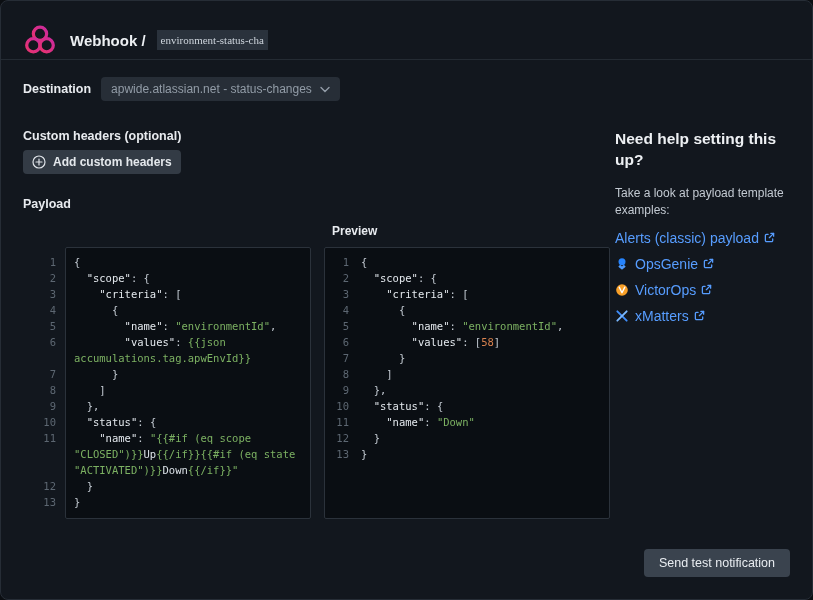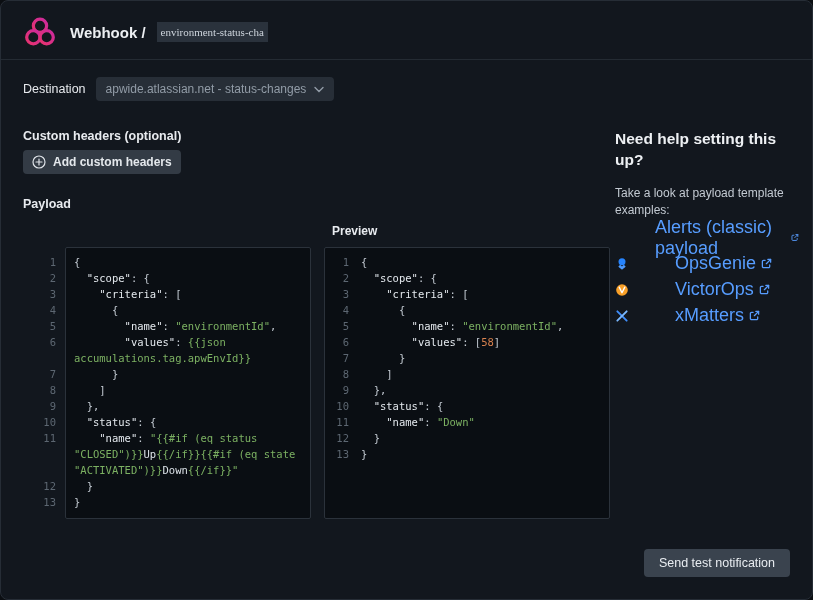--- a/index.html
+++ b/index.html
@@ -1,28 +1,28 @@
 <!DOCTYPE html>
 <html><head>
 <meta charset="utf-8">
 <style>
   * { margin:0; padding:0; box-sizing:border-box; }
   html,body { width:813px; height:600px; }
   body { background:#0b0e12; font-family:"Liberation Sans",sans-serif; overflow:hidden; position:relative; }
   .app { position:absolute; inset:0; background:#12171e; border:1px solid #262d36; border-radius:8px; overflow:hidden; }
 
   
-  .hdr { position:absolute; left:20px; top:12px; display:flex; align-items:center; gap:11px; }
+  .hdr { position:absolute; left:20px; top:20px; display:flex; align-items:center; gap:11px; }
   .title { font-size:15px; font-weight:700; color:#eceff2; }
   .badge { background:#2a323c; border-radius:0; padding:4px 4px; font-family:Liberation Serif, serif; font-size:11px; color:#cdd4dc; }
   .divider { position:absolute; left:0; right:0; top:58px; height:1px; background:#242b33; }
 
   
   .dest-row { position:absolute; left:22px; top:76px; display:flex; align-items:center; gap:10px; }
-  .lbl { font-size:12.5px; font-weight:400; color:#e8ebef; }
+  .lbl { font-size:12.5px; font-weight:700; color:#e8ebef; }
   .select { display:flex; align-items:center; gap:8px; background:#272e37; border:none; border-radius:4px; padding:5px 10px; font-size:12px; color:#929ca7; cursor:pointer; font-family:inherit; }
 
   .sec-label { position:absolute; left:22px; font-size:12.5px; font-weight:700; color:#e8ebef; }
   .custom-h { top:128px; }
   .payload-l { top:196px; }
 
   .add-btn { position:absolute; left:22px; top:149px; display:flex; align-items:center; gap:7px; background:#333b45; border:none; border-radius:4px; padding:5px 9px; font-size:12px; font-weight:700; color:#e4e8ec; cursor:pointer; font-family:inherit; }
 
   
   .tmpl-hdr { position:absolute; left:22px; top:223px; width:288px; display:flex; justify-content:space-between; align-items:center; }
@@ -44,21 +44,21 @@
   .editor.preview .codebox { padding:6px 4px; }
   .crow { white-space:pre; font-family:"DejaVu Sans Mono",monospace; font-size:10.5px; line-height:16px; min-height:16px; }
   .tk-p { color:#c3cad2; } .tk-k { color:#e4e9ee; } .tk-s { color:#7cb162; }
   .tk-h { color:#7cb162; } .tk-n { color:#d9824f; } .tk-w { color:#dbe1e7; }
 
   
   .help { position:absolute; left:614px; top:127px; width:184px; }
   .help h2 { font-size:15.5px; line-height:21px; font-weight:700; color:#edf0f3; margin-bottom:15px; }
   .help p { font-size:12px; line-height:17px; color:#c3cad2; margin-bottom:9px; }
   .hlink { display:flex; align-items:center; gap:6px; margin-bottom:7px; height:19px; }
-  .hlink a { display:flex; align-items:center; gap:5px; color:#579dff; font-size:18px; text-decoration:none; cursor:pointer;margin-left:40px; }
+  .hlink a { display:flex; align-items:center; gap:5px; color:#579dff; font-size:14px; text-decoration:none; cursor:pointer; }
   .brand-ic { flex:none; display:inline-flex; }
 
   .send { position:absolute; right:22px; top:548px; background:#3a434e; border:none; border-radius:4px; padding:7px 15px; font-size:12.5px; color:#e9edf1; cursor:pointer; font-family:inherit; }
 </style>
 </head>
 <body>
 
 <div class="app">
 
   <div class="hdr">
@@ -128,21 +128,21 @@
         <div class="crow"><span class="tk-p">  </span><span class="tk-k">"scope"</span><span class="tk-p">: {</span></div>
         <div class="crow"><span class="tk-p">    </span><span class="tk-k">"criteria"</span><span class="tk-p">: [</span></div>
         <div class="crow"><span class="tk-p">      {</span></div>
         <div class="crow"><span class="tk-p">        </span><span class="tk-k">"name"</span><span class="tk-p">: </span><span class="tk-s">"environmentId"</span><span class="tk-p">,</span></div>
         <div class="crow"><span class="tk-p">        </span><span class="tk-k">"values"</span><span class="tk-p">: </span><span class="tk-h">{{json</span></div>
         <div class="crow"><span class="tk-h">accumulations.tag.apwEnvId}}</span></div>
         <div class="crow"><span class="tk-p">      }</span></div>
         <div class="crow"><span class="tk-p">    ]</span></div>
         <div class="crow"><span class="tk-p">  },</span></div>
         <div class="crow"><span class="tk-p">  </span><span class="tk-k">"status"</span><span class="tk-p">: {</span></div>
-        <div class="crow"><span class="tk-p">    </span><span class="tk-k">"name"</span><span class="tk-p">: </span><span class="tk-s">"</span><span class="tk-h">{{#if (eq status</span></div>
+        <div class="crow"><span class="tk-p">    </span><span class="tk-k">"name"</span><span class="tk-p">: </span><span class="tk-s">"</span><span class="tk-h">{{#if (eq scope</span></div>
         <div class="crow"><span class="tk-h">"CLOSED")}}</span><span class="tk-w">Up</span><span class="tk-h">{{/if}}{{#if (eq state</span></div>
         <div class="crow"><span class="tk-h">"ACTIVATED")}}</span><span class="tk-w">Down</span><span class="tk-h">{{/if}}</span><span class="tk-s">"</span></div>
         <div class="crow"><span class="tk-p">  }</span></div>
         <div class="crow"><span class="tk-p">}</span></div>
       </div>
   </div>
 
   <div class="editor preview">
     <div class="gutter" id="preview-gutter">
         <div class="ln">1</div>

